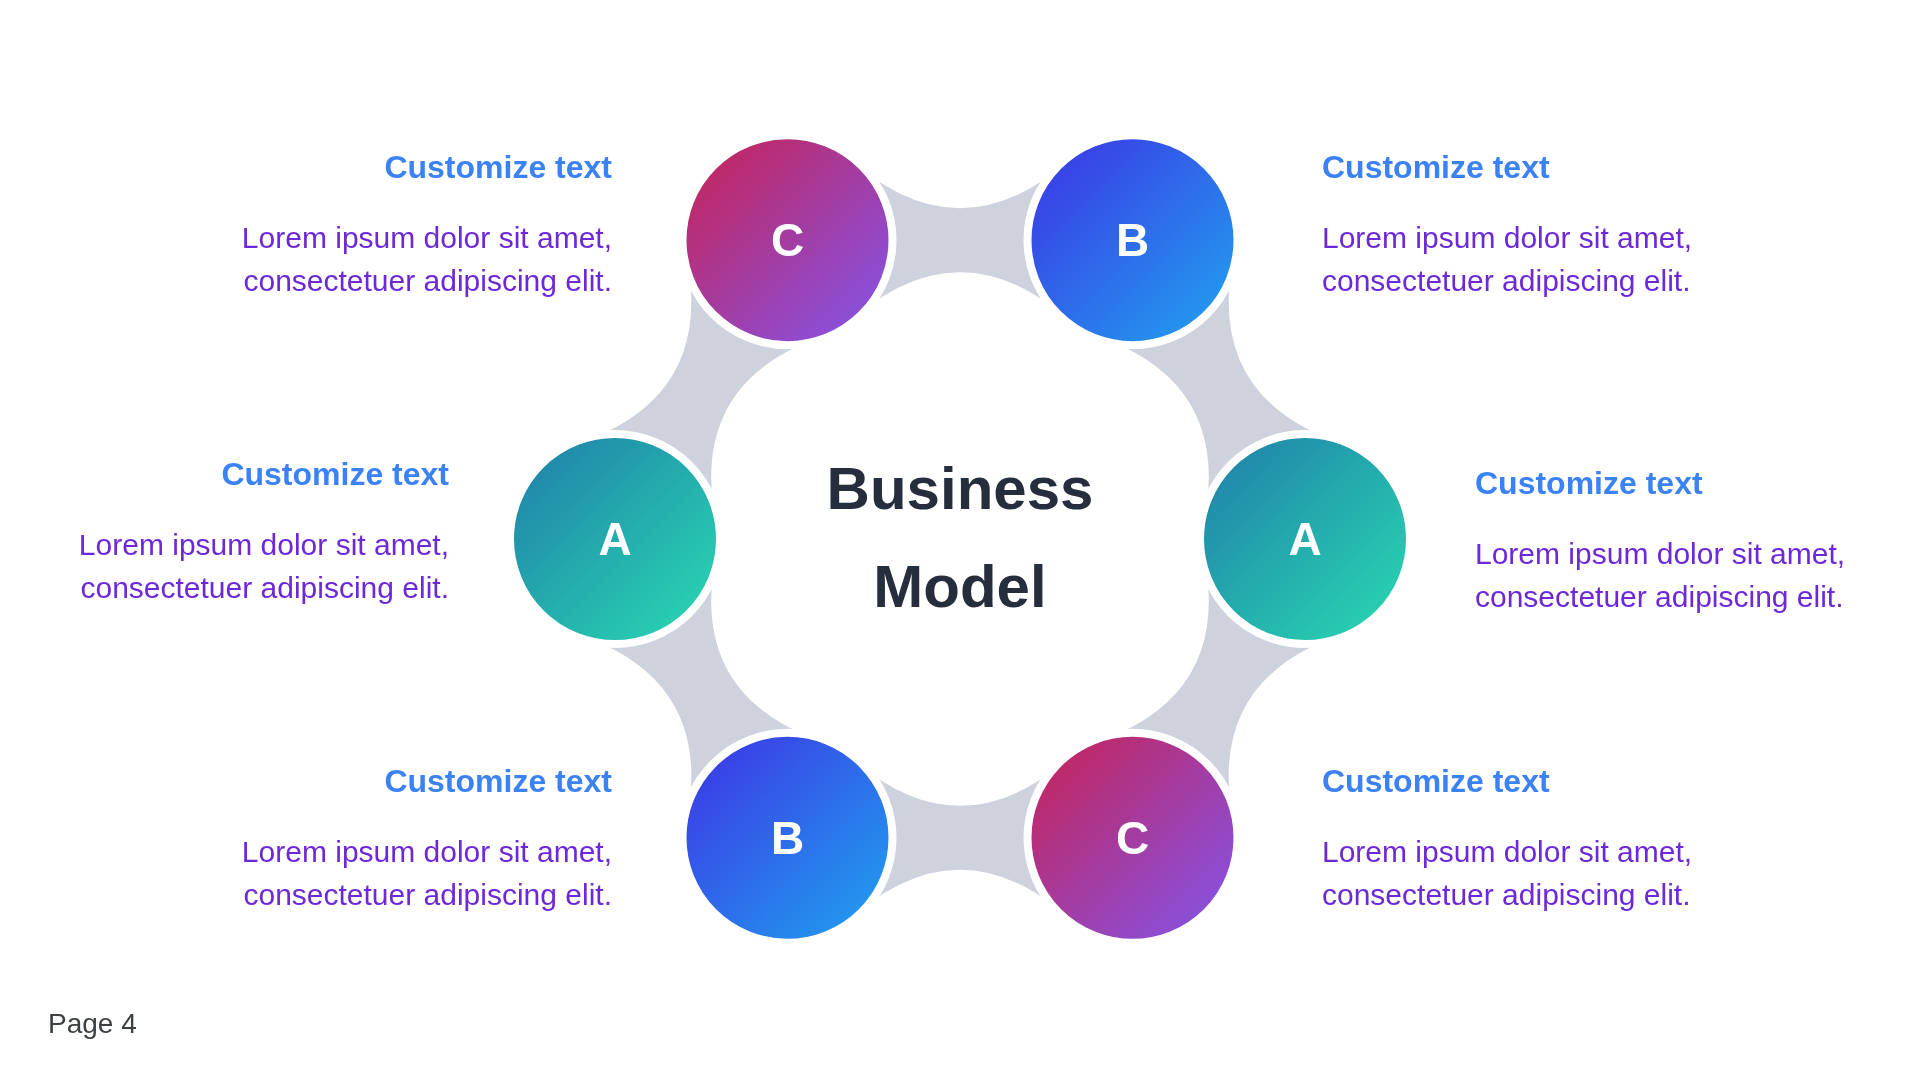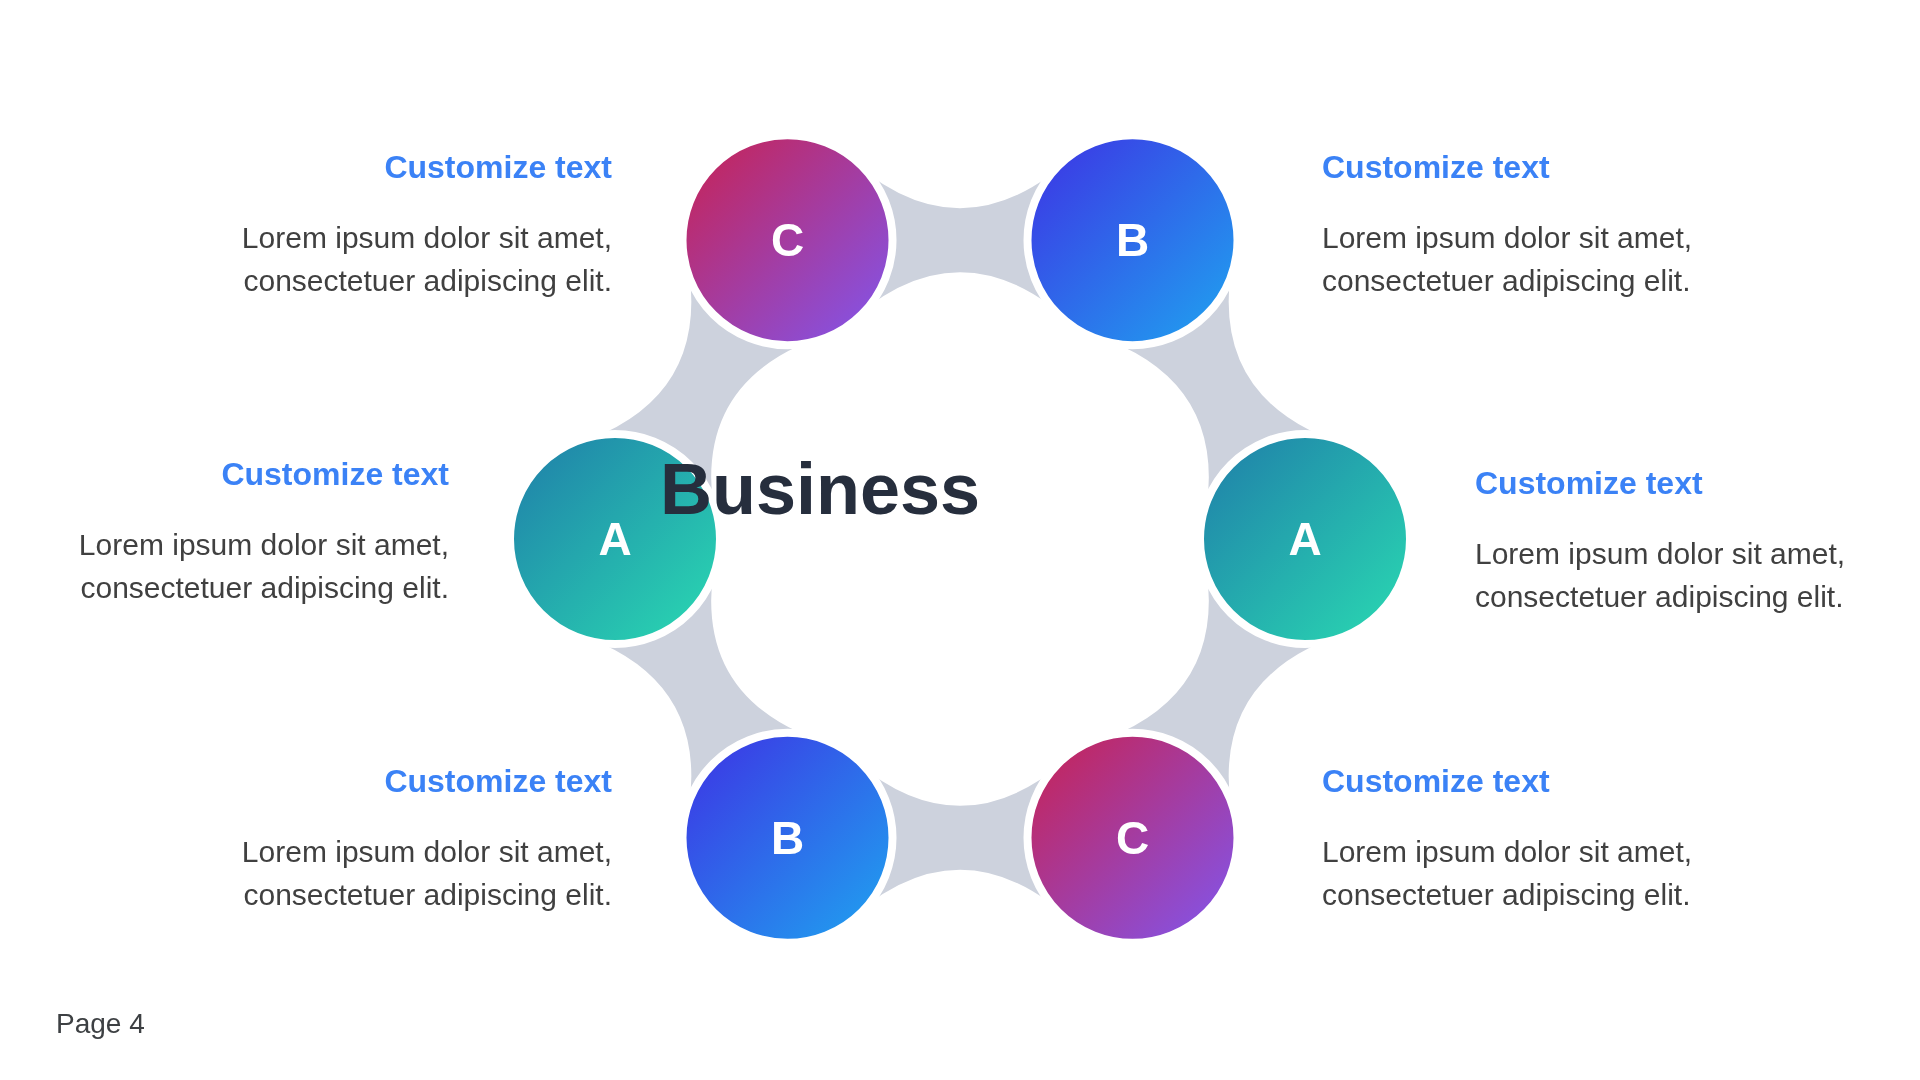--- a/index.html
+++ b/index.html
@@ -12,43 +12,42 @@
   }
   #diagram-svg{position:absolute;left:0;top:0;width:1920px;height:1080px;}
 
   .tb{position:absolute;}
   .tb .tb-heading{
     font-size:32px;font-weight:bold;color:#3b82f6;
     line-height:38px;white-space:nowrap;
   }
   .tb .tb-body{
     margin-top:30px;font-size:30px;line-height:43px;
-    color:#404040;white-space:nowrap;
+    color:#6d28d9;white-space:nowrap;
   }
   .tb-right-align{text-align:right;}
   .tb-left-align{text-align:left;}
 
   #tb-top-left   {top:148px; right:1308px;}
   #tb-top-right  {top:148px; left:1322px;}
   #tb-mid-left   {top:455px; right:1471px;}
   #tb-mid-right  {top:464px; left:1475px;}
   #tb-bottom-left{top:762px; right:1308px;}
   #tb-bottom-right{top:762px; left:1322px;}
 
   #center-title{
     position:absolute;left:660px;top:440px;width:600px;
-    text-align:left;font-size:72px;line-height:98px;
+    text-align:center;font-size:60px;line-height:98px;
     font-weight:bold;color:#262e3d;letter-spacing:0px;
   }
   #center-title span{display:block;}
 
   .footer-text{
     position:absolute;font-size:28px;color:#3d4043;
     white-space:nowrap;
-    margin-left:8px;
   }
   #footer-page{left:48px;top:1008px;}
   #footer-site{right:53px;top:1008px;}
 </style>
 </head>
 <body>
 
 <div id="slide">
 
   <svg id="diagram-svg" viewBox="0 0 1920 1080" xmlns="http://www.w3.org/2000/svg">
@@ -85,20 +84,21 @@
         <text x="615.0" y="555.0" text-anchor="middle" font-family="&quot;Liberation Sans&quot;, sans-serif" font-size="46" font-weight="bold" fill="#ffffff">A</text>
         <circle cx="787.5" cy="240.2" r="105" fill="url(#grad-pink)" stroke="#ffffff" stroke-width="8"></circle>
         <text x="787.5" y="256.2" text-anchor="middle" font-family="&quot;Liberation Sans&quot;, sans-serif" font-size="46" font-weight="bold" fill="#ffffff">C</text>
         <circle cx="1132.5" cy="240.2" r="105" fill="url(#grad-blue)" stroke="#ffffff" stroke-width="8"></circle>
         <text x="1132.5" y="256.2" text-anchor="middle" font-family="&quot;Liberation Sans&quot;, sans-serif" font-size="46" font-weight="bold" fill="#ffffff">B</text>
       </g>
   </svg>
 
   <div id="center-title">
     <span>Business</span>
+    <span>Model</span>
   </div>
 
   <div class="tb tb-right-align" id="tb-top-left">
     <div class="tb-heading">Customize text</div>
     <div class="tb-body">
       <div>Lorem ipsum dolor sit amet,</div>
       <div>consectetuer adipiscing elit.</div>
     </div>
   </div>
 

